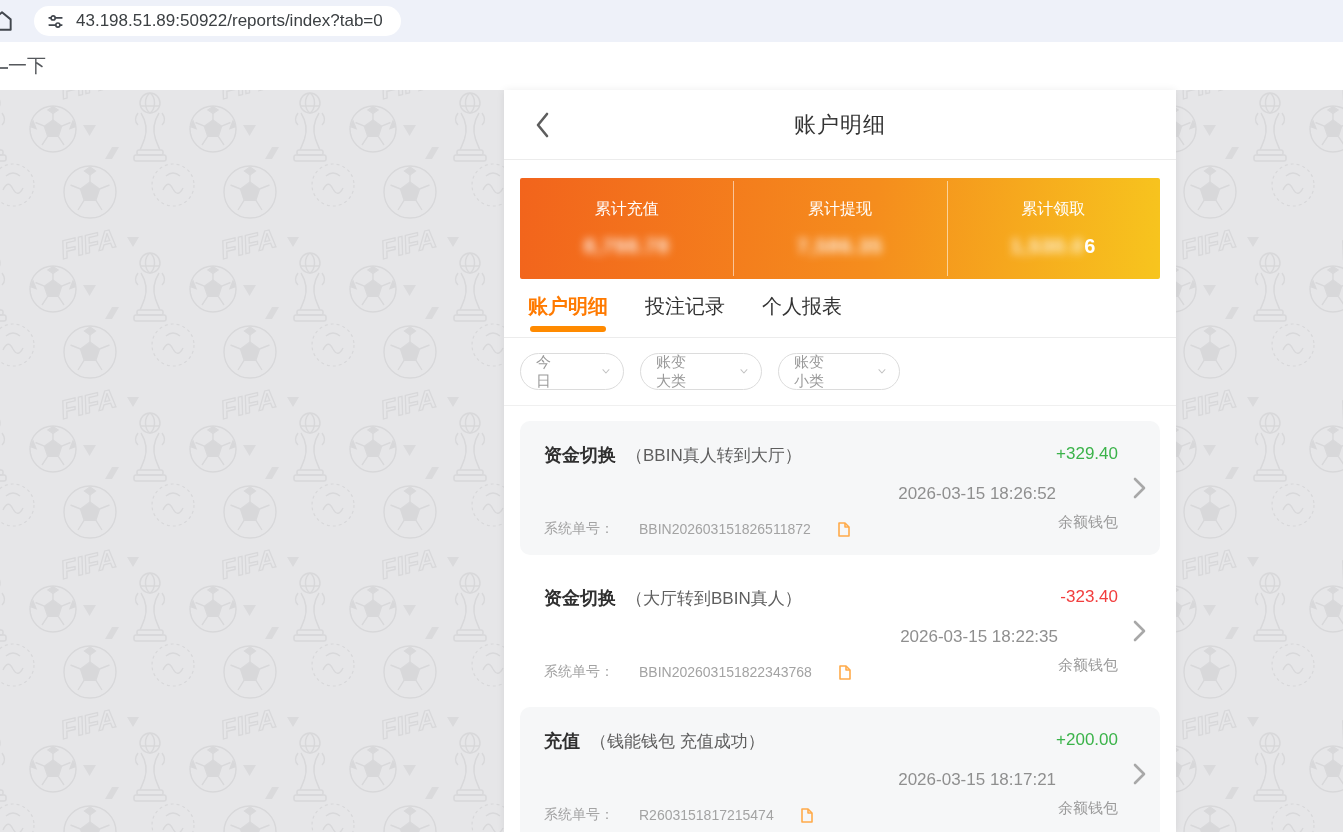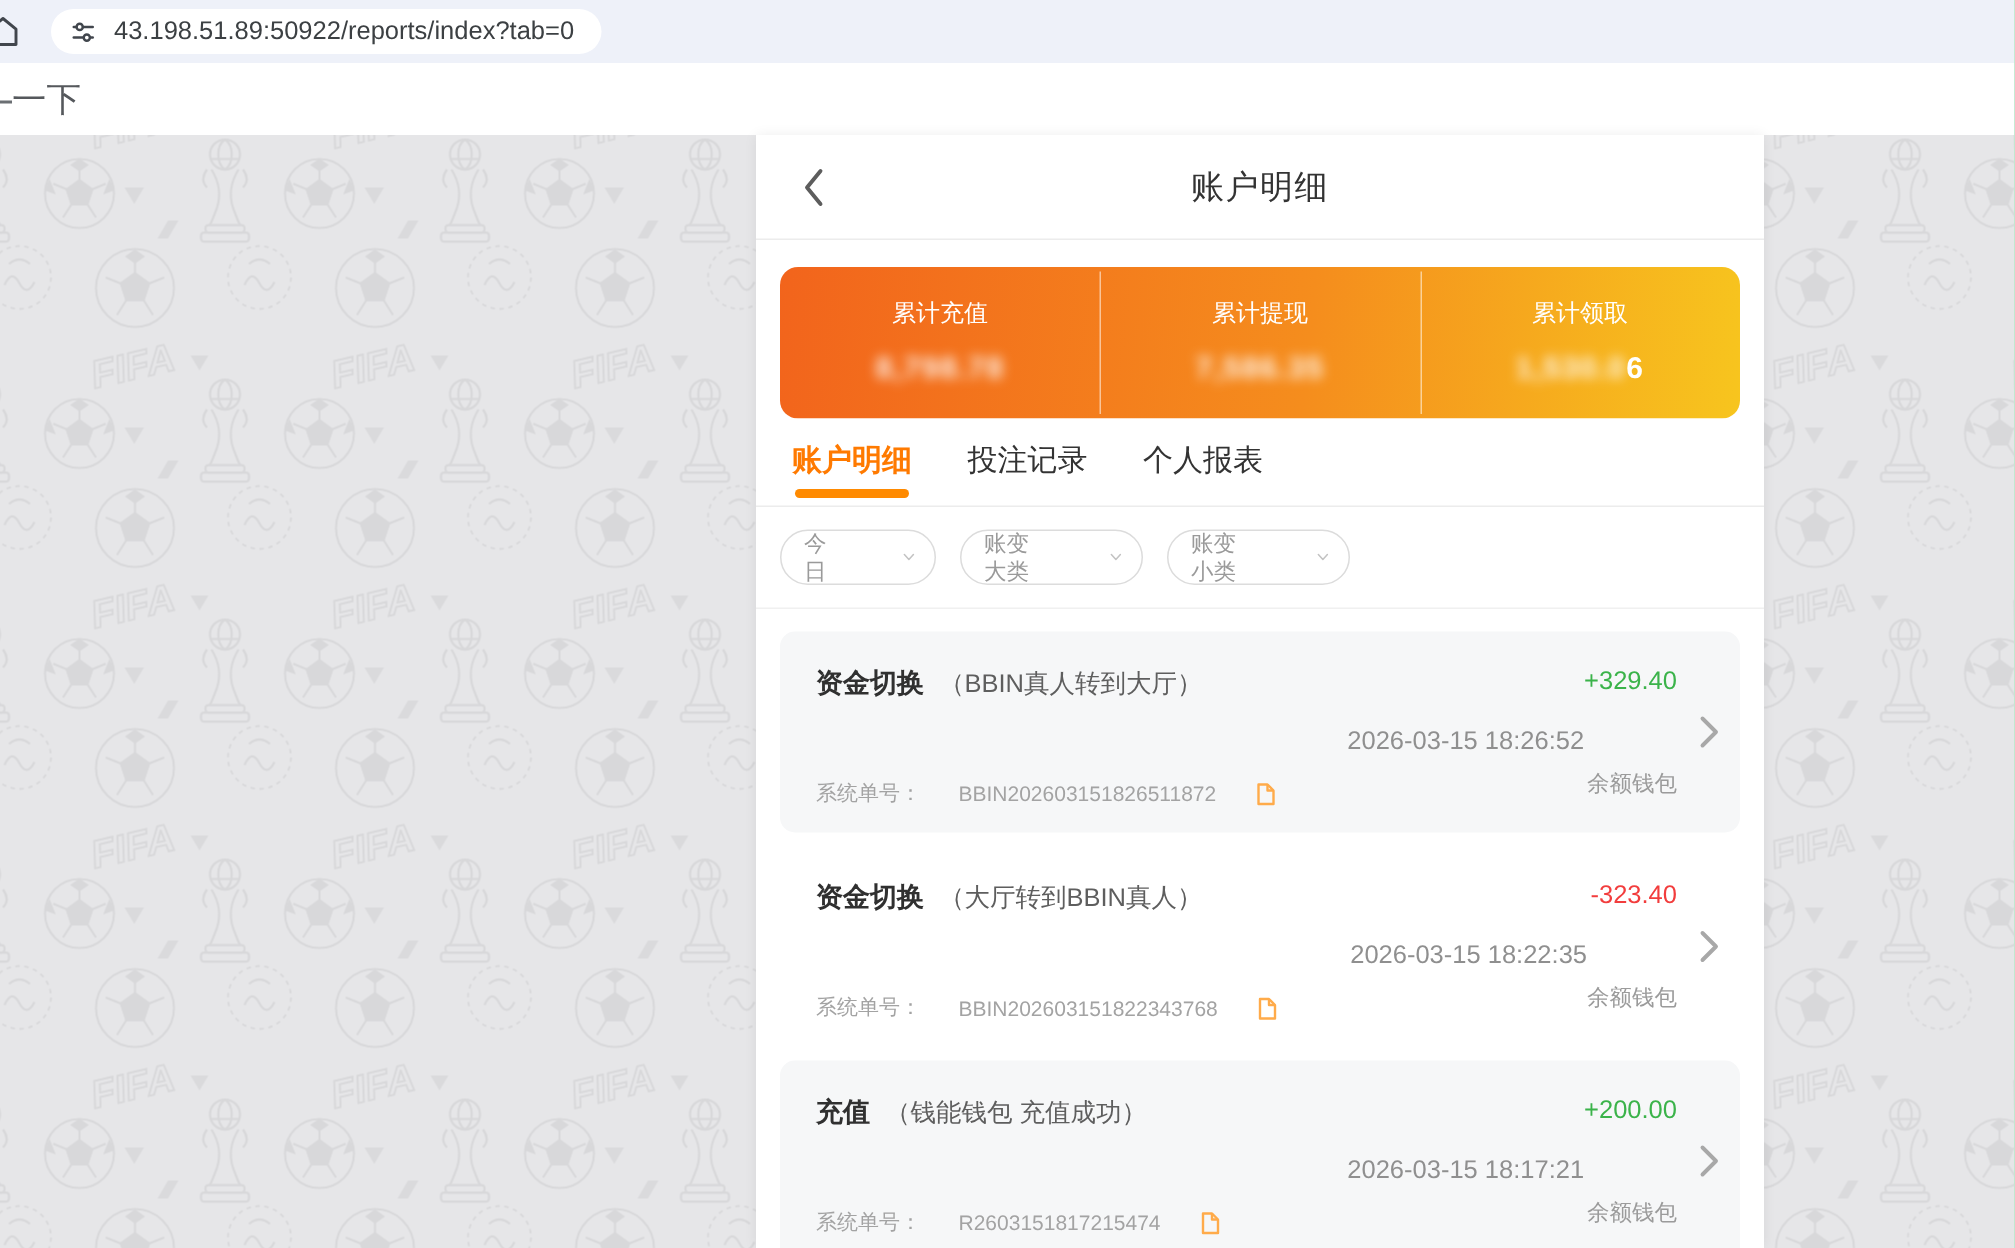--- a/index.html
+++ b/index.html
@@ -1,46 +1,46 @@
 <!DOCTYPE html>
 <html><head>
 <meta charset="utf-8">
 <style>
   * { margin:0; padding:0; box-sizing:border-box; }
   body { font-family:"Liberation Sans","DejaVu Sans",sans-serif; }
-  .screen { position:relative; width:1343px; height:832px; overflow:hidden; background:#22c55e; }
+  .screen { position:relative; width:1343px; height:832px; overflow:hidden; background:#fef9c3; }
 
   
   .browser-bar { position:relative; height:42px; background:#eef1f9; }
   .home-ic { position:absolute; left:-11px; top:8px; }
   .url-pill { position:absolute; left:34px; top:6px; height:30px; border-radius:15px;
               background:#fff; display:flex; align-items:center; padding:0 18px 0 12px; }
   .tune-ic { margin-right:11px; flex:none; }
   .url-text { font-size:17px; color:#3c4043; white-space:nowrap; }
 
   .page-strip { height:48px; background:#fff; display:flex; align-items:center; }
   .strip-dash { width:8px; height:2px; background:#6b6f73; margin:4px 0 0 0; }
-  .strip-text { font-size:23px; color:#55585c; }
+  .strip-text { font-size:19px; color:#55585c; }
 
   
   .content { position:absolute; top:90px; left:0; right:0; bottom:0; }
   .pattern-svg { position:absolute; inset:0; display:block; }
 
   
   .panel { position:absolute; left:504px; top:0; width:672px; height:100%;
            background:#fff; box-shadow:0 0 8px rgba(0,0,0,.07); overflow:hidden; }
 
   .panel-header { height:70px; position:relative; display:flex; align-items:center;
                   justify-content:center; border-bottom:1px solid #ececec; background:#fff; }
   .back-btn { position:absolute; left:24px; top:50%; transform:translateY(-50%);
               width:28px; height:28px; cursor:pointer; display:flex; align-items:center; justify-content:center; }
   .page-title { font-size:22px; color:#333; font-weight:500; letter-spacing:1px; }
 
   
-  .grad-card { margin:18px 16px 0; height:101px; border-radius:12px;
+  .grad-card { margin:18px 16px 0; height:101px; border-radius:2px;
                background:linear-gradient(96deg,#f2641c 0%,#f58d1d 55%,#f7c51e 100%);
                display:flex; align-items:center; color:#fff; }
   .stat { flex:1; text-align:center; position:relative; }
   .stat + .stat::before { content:""; position:absolute; left:0; top:-18px; bottom:-18px;
                           width:1px; background:rgba(255,255,255,.55); }
   .stat-label { font-size:16px; margin-bottom:15px; }
   .stat-value { font-size:20px; font-weight:700; letter-spacing:1px; }
   .blurred { filter:blur(4px); opacity:.92; }
 
   

